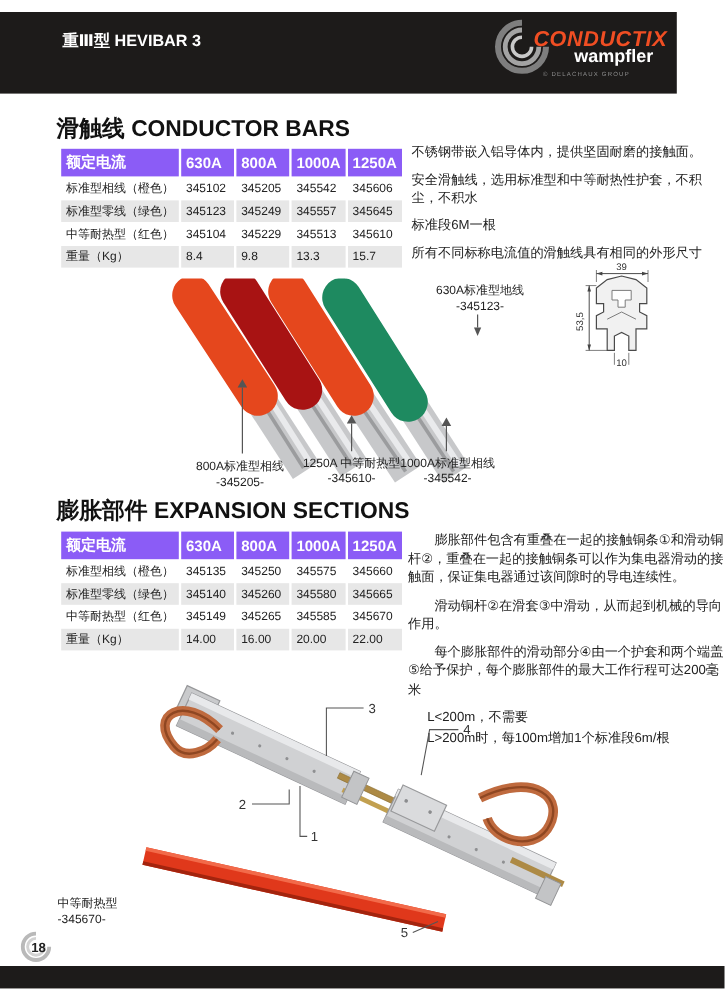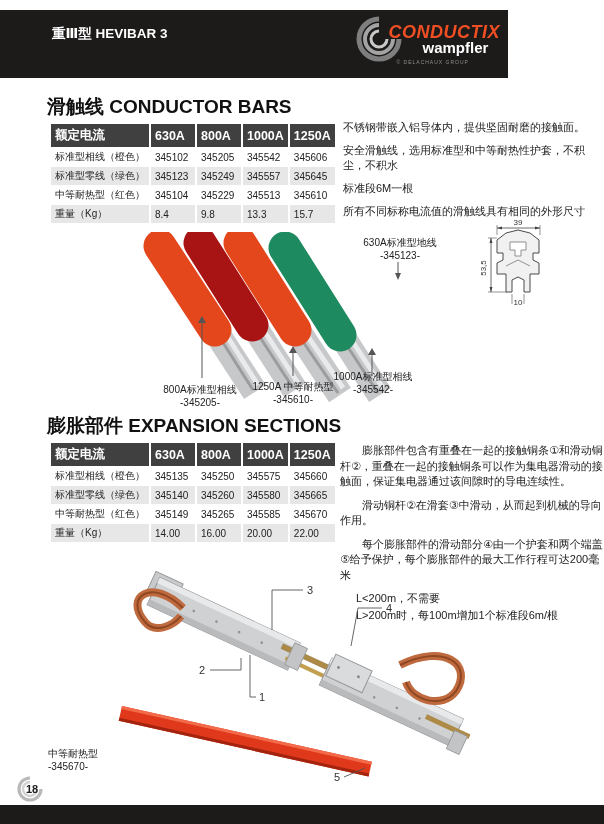--- a/index.html
+++ b/index.html
@@ -1,57 +1,57 @@
 <!DOCTYPE html>
 <html><head>
 <meta charset="utf-8">
 <style>
   html,body{margin:0;padding:0;background:#fff;}
   .page{position:relative;width:604px;height:824px;background:#fff;overflow:hidden;
         font-family:"Liberation Sans","DejaVu Sans",sans-serif;color:#1a1a1a;}
 
   
-  .header-bar{position:absolute;left:0;top:10px;width:508px;height:68px;background:#1d1b1a;}
+  .header-bar{position:absolute;left:0;top:10px;width:564px;height:68px;background:#1d1b1a;}
   .header-titles{position:absolute;left:52px;top:13px;color:#fff;font-weight:bold;
                  font-size:13.5px;line-height:21px;white-space:nowrap;}
   .logo{position:absolute;right:8px;top:3px;display:flex;align-items:flex-end;}
   .logo-text{margin-left:-16px;margin-top:10px;}
   .brand{color:#f04e23;font-style:italic;font-weight:bold;font-size:18px;letter-spacing:.5px;line-height:18px;}
   .brand-sub{color:#fff;font-weight:bold;font-size:15px;line-height:14px;margin:0 0 0 34px;}
   .brand-group{color:#8f8f8f;font-size:5px;letter-spacing:1px;margin:4px 0 0 8px;}
 
   
   .section-title{position:absolute;left:47px;margin:0;font-size:19px;font-weight:bold;color:#111;white-space:nowrap;}
   #conductor-title{top:94px;}
   #expansion-title{top:413px;}
 
   
   .spec-table{position:absolute;left:49px;border-collapse:separate;border-spacing:2px 1px;}
   #conductor-table{top:123px;}
   #expansion-table{top:442px;}
-  .spec-table th{background:#404040;color:#fff;font-size:12.5px;font-weight:bold;text-align:left;
+  .spec-table th{background:#8b5cf6;color:#fff;font-size:12.5px;font-weight:bold;text-align:left;
                  padding:3px 4px;white-space:nowrap;}
   .spec-table th.lbl{width:86px;}
   .spec-table th:not(.lbl){width:36px;}
   .spec-table td{font-size:10px;padding:2px 4px;white-space:nowrap;color:#222;}
   .spec-table tbody tr:nth-child(even) td{background:#e7e7e7;}
 
   
   .notes{position:absolute;left:343px;top:120px;width:258px;font-size:11px;line-height:15px;color:#222;}
   .notes p{margin:0 0 8px;}
   .paras{position:absolute;left:340px;top:443px;width:263px;font-size:11px;line-height:15.5px;color:#222;}
   .paras p{margin:0 0 8px;text-indent:2em;}
   .paras p.noindent{text-indent:0;margin:0 16px 1px;}
 
   
   .photo-label{position:absolute;font-size:10px;line-height:12.5px;text-align:center;color:#222;white-space:nowrap;}
   #label-green{left:350px;top:237px;width:100px;}
   #label-800{left:150px;top:384px;width:100px;}
   #label-1250{left:243px;top:381px;width:100px;}
-  #label-1000{left:323px;top:371px;width:100px;text-align:center;}
+  #label-1000{left:323px;top:381px;width:100px;text-align:center;}
   #label-expansion{left:48px;top:747px;width:90px;text-align:left;font-size:10px;line-height:13px;}
 
   svg{position:absolute;}
   #cross-section{left:448px;top:216px;}
   #photo1{left:45px;top:232px;}
   #photo2{left:115px;top:570px;}
   .dim-text{font-size:8px;fill:#333;}
   .callout-num{font-size:11px;fill:#333;}
 
   

